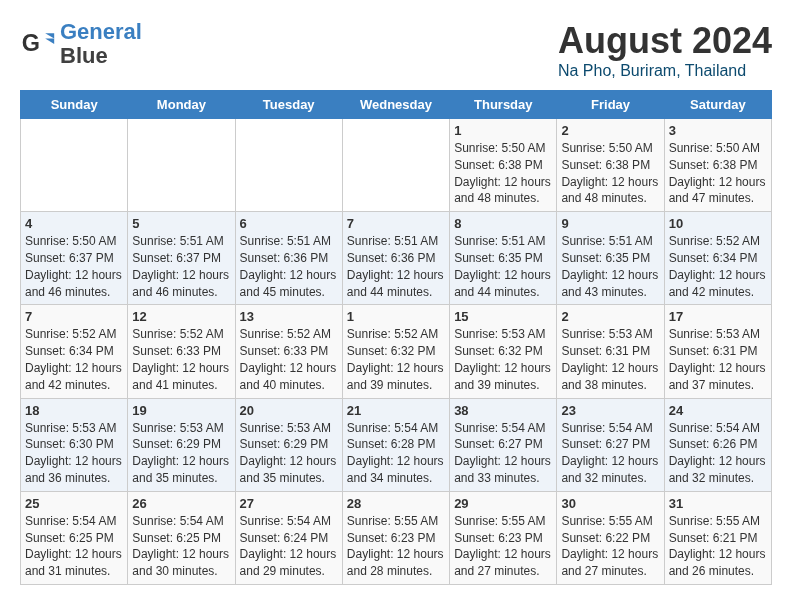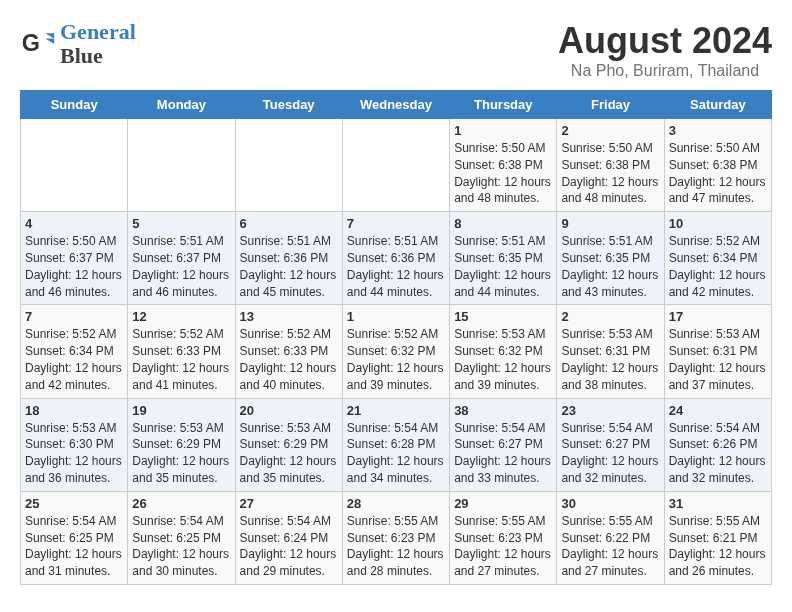--- a/index.html
+++ b/index.html
@@ -21,39 +21,38 @@
       align-items: center;
     }
     .logo-text {
       font-size: 22px;
       font-weight: bold;
       color: #333;
       line-height: 1.1;
     }
     .logo-text span {
       color: #3a7fc1;
-      font-family: Liberation Serif, serif;
     }
     .logo-icon {
       width: 36px;
       height: 36px;
       margin-right: 4px;
     }
     .title-block {
-      text-align: center;
+      text-align: left;
     }
     .title-block h1 {
       font-size: 36px;
       font-weight: bold;
       color: #333;
     }
     .title-block h2 {
       font-size: 16px;
       font-weight: normal;
-      color: #737373;
+      color: #0c4a6e;
     }
     table {
       width: 100%;
       border-collapse: collapse;
       font-size: 11px;
     }
     thead tr th {
       background-color: #3a7fc1;
       color: #fff;
       padding: 6px 4px;

